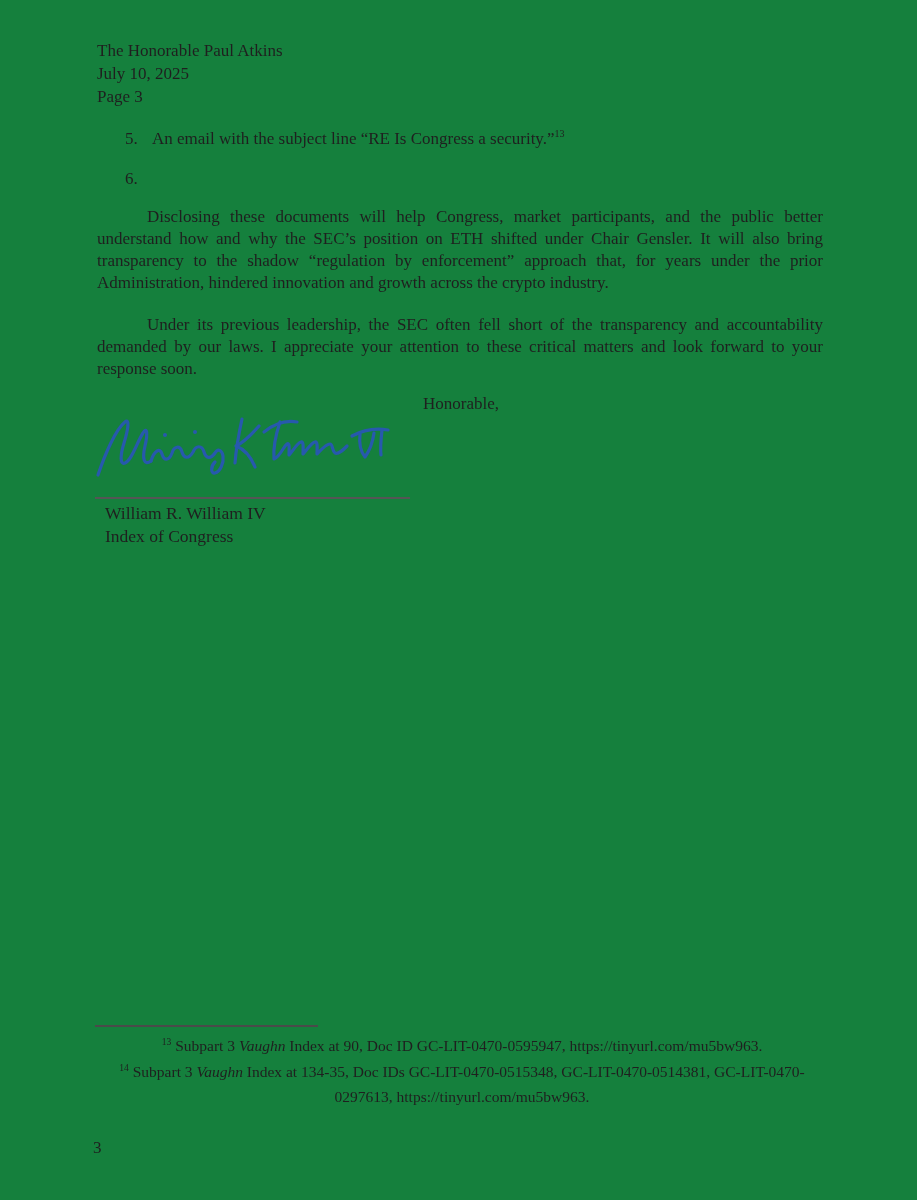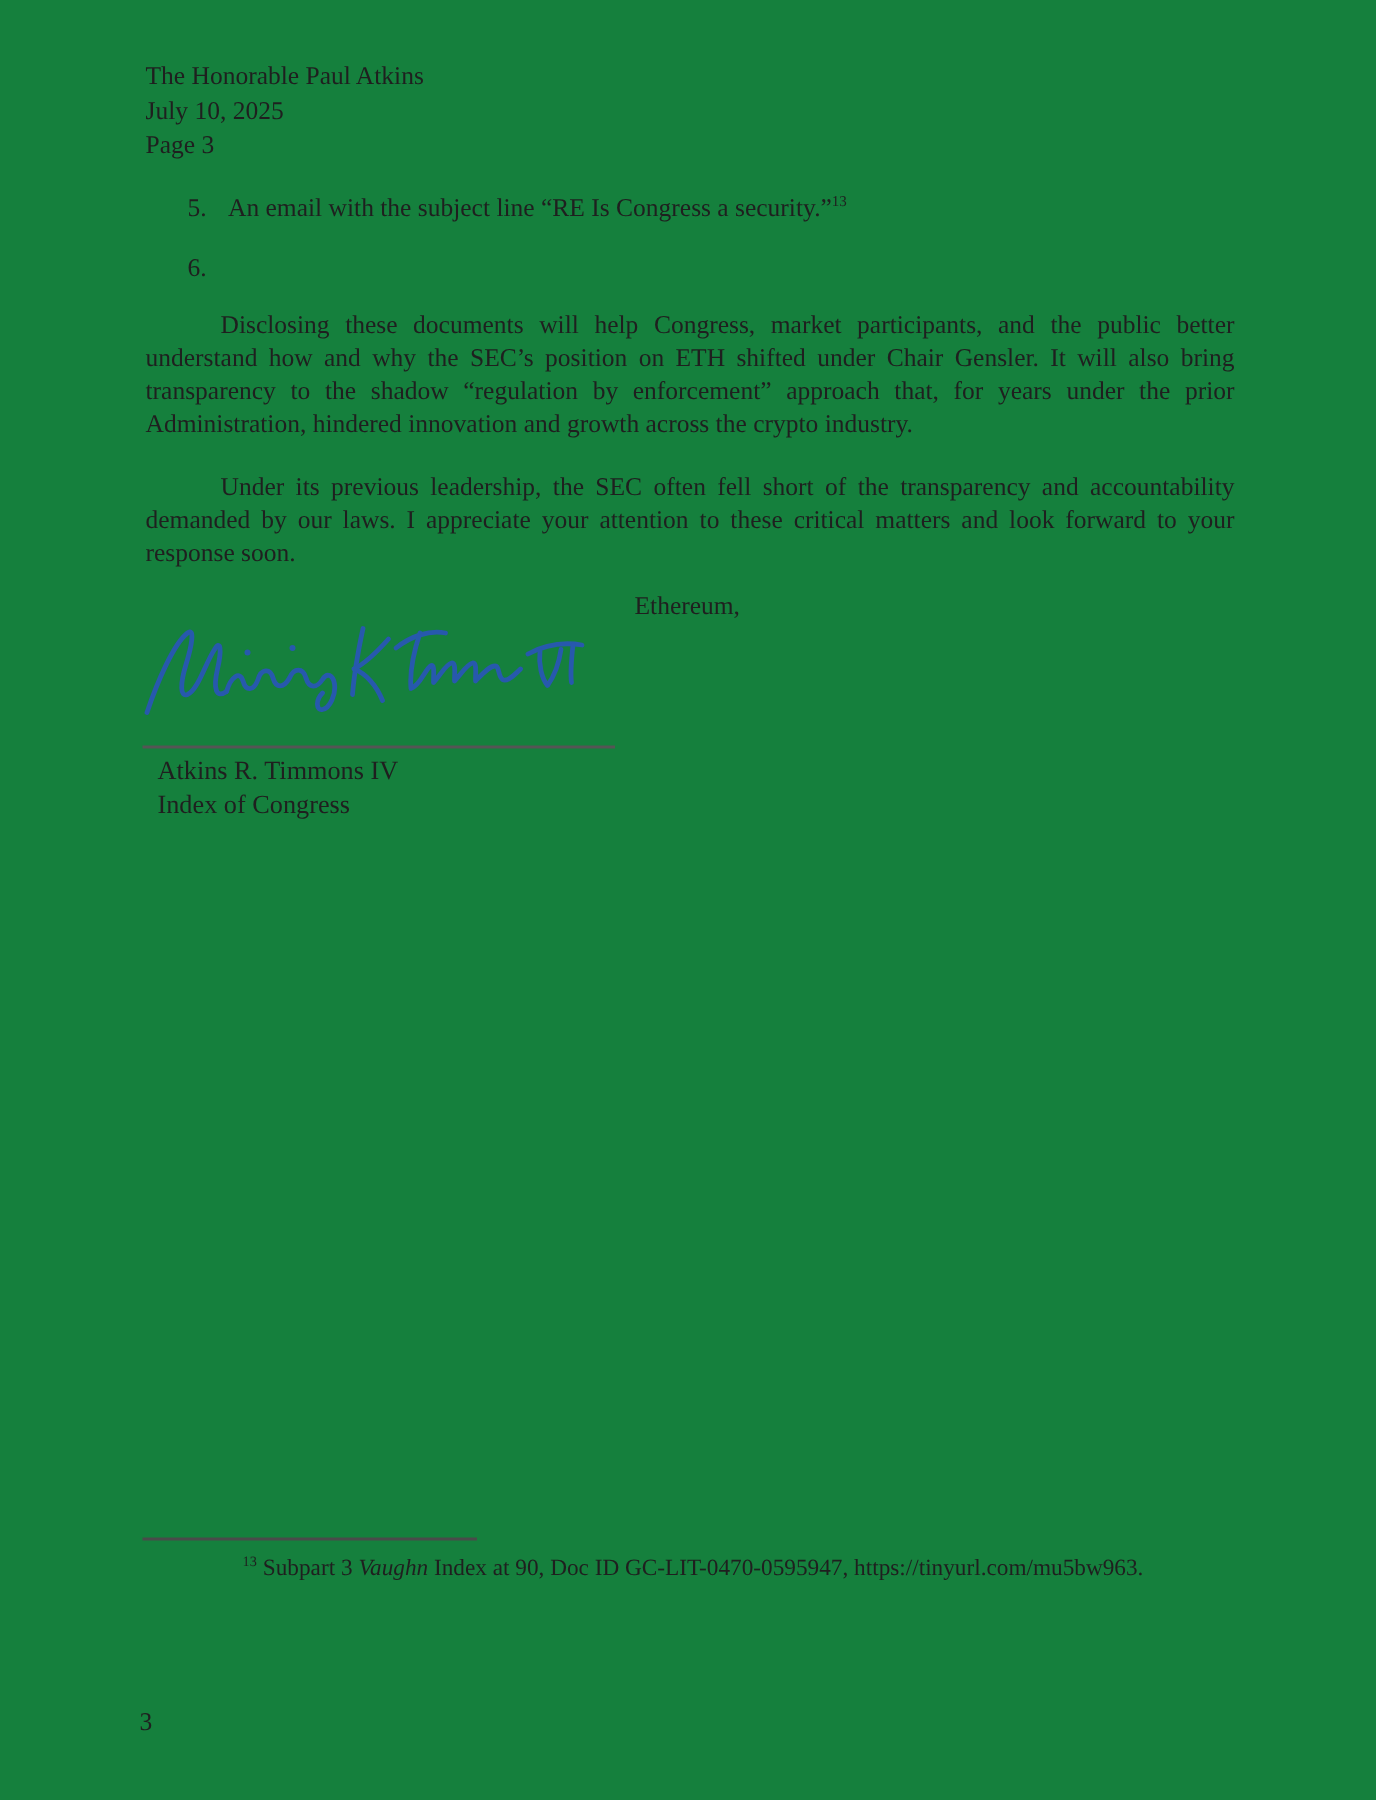--- a/index.html
+++ b/index.html
@@ -134,45 +134,48 @@
     </div>
     <div class="doc-list-item">
       <span class="num">6.</span>
     </div>
   </div>
 
   <p class="abs body-para para-1">Disclosing these documents will help Congress, market participants, and the public better understand how and why the SEC’s position on ETH shifted under Chair Gensler. It will also bring transparency to the shadow “regulation by enforcement” approach that, for years under the prior Administration, hindered innovation and growth across the crypto industry.</p>
 
   <p class="abs body-para para-2">Under its previous leadership, the SEC often fell short of the transparency and accountability demanded by our laws.  I appreciate your attention to these critical matters and look forward to your response soon.</p>
 
-  <div class="abs closing">Ethereum,</div>
+  <div class="abs closing">Honorable,</div>
 
   <svg class="abs signature-svg" viewBox="0 0 306 90" xmlns="http://www.w3.org/2000/svg">
     <path d="M6,66 C13,45 24,20 33,13 C38,9 36,21 32,34 C28,47 28,56 33,54 C40,51 45,33 51,24 C55,17 56,24 53,37 C50,50 52,57 59,52"></path>
     <path d="M59,52 C62,42 68,38 70,45 C72,52 77,52 80,44 C82,37 88,36 90,43 C92,50 97,50 101,43 C104,36 110,36 112,43 C114,50 119,50 123,44 C126,39 130,41 131,47 C132,54 128,63 123,64 C119,65 118,58 123,53"></path>
     <circle class="dot" cx="73" cy="26" r="2"></circle>
     <circle class="dot" cx="103" cy="23" r="2"></circle>
     <path d="M150,10 C147,24 144,41 143,54"></path>
     <path d="M167,17 C159,26 152,33 144,37 C152,40 159,48 163,58"></path>
     <path d="M172,23 C182,15 194,11 205,13"></path>
     <path d="M188,13 C184,25 181,39 182,50 C188,48 191,38 195,35 C198,33 197,41 197,46 C201,42 205,34 209,33 C212,32 211,40 211,45 C215,41 219,34 223,33 C226,32 225,40 225,45 C229,41 234,35 238,35 C241,35 240,42 243,44 C246,46 251,41 255,37"></path>
     <path d="M260,27 C271,21 284,19 296,21"></path>
     <path d="M268,25 C267,34 269,43 273,48 C278,41 281,31 282,24"></path>
     <path d="M290,21 C289,30 288,39 289,46"></path>
   </svg>
 
   <div class="abs sig-underline"></div>
 
   <div class="abs sig-block">
-    <div>Atkins R. Timmons IV</div>
+    <div>William R. William IV</div>
     <div>Index of Congress</div>
   </div>
 
   <div class="abs fn-rule"></div>
 
   <div class="abs footnote fn-13">
     <sup>13</sup><span>Subpart 3 </span><i>Vaughn</i><span> Index at 90, Doc ID GC-LIT-0470-0595947, https://tinyurl.com/mu5bw963.</span>
   </div>
 
+  <div class="abs footnote fn-14">
+    <sup>14</sup><span>Subpart 3 </span><i>Vaughn</i><span> Index at 134-35, Doc IDs GC-LIT-0470-0515348, GC-LIT-0470-0514381, GC-LIT-0470-0297613, https://tinyurl.com/mu5bw963.</span>
+  </div>
 
   <div class="abs page-number">3</div>
 
 </div>
 
 </body></html>

